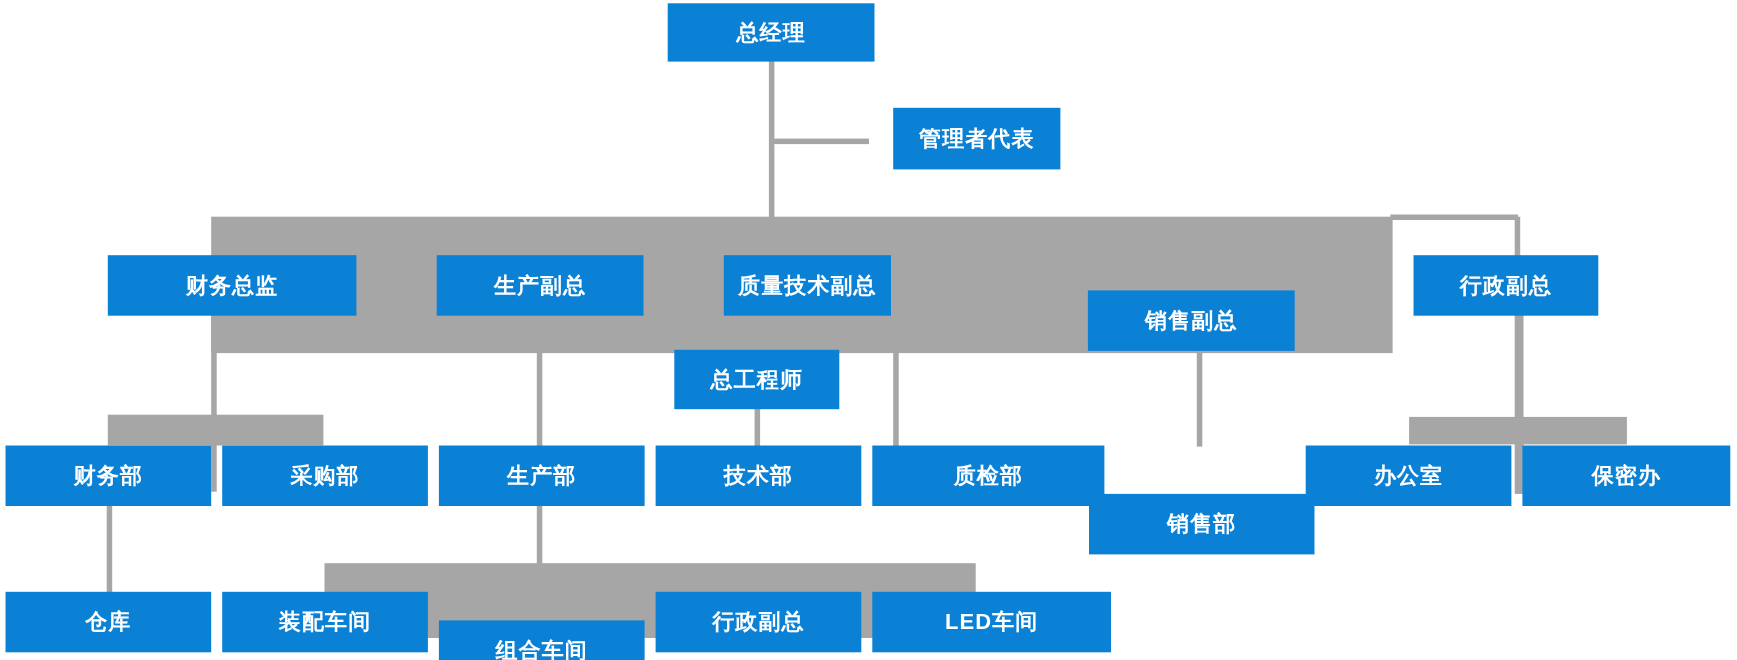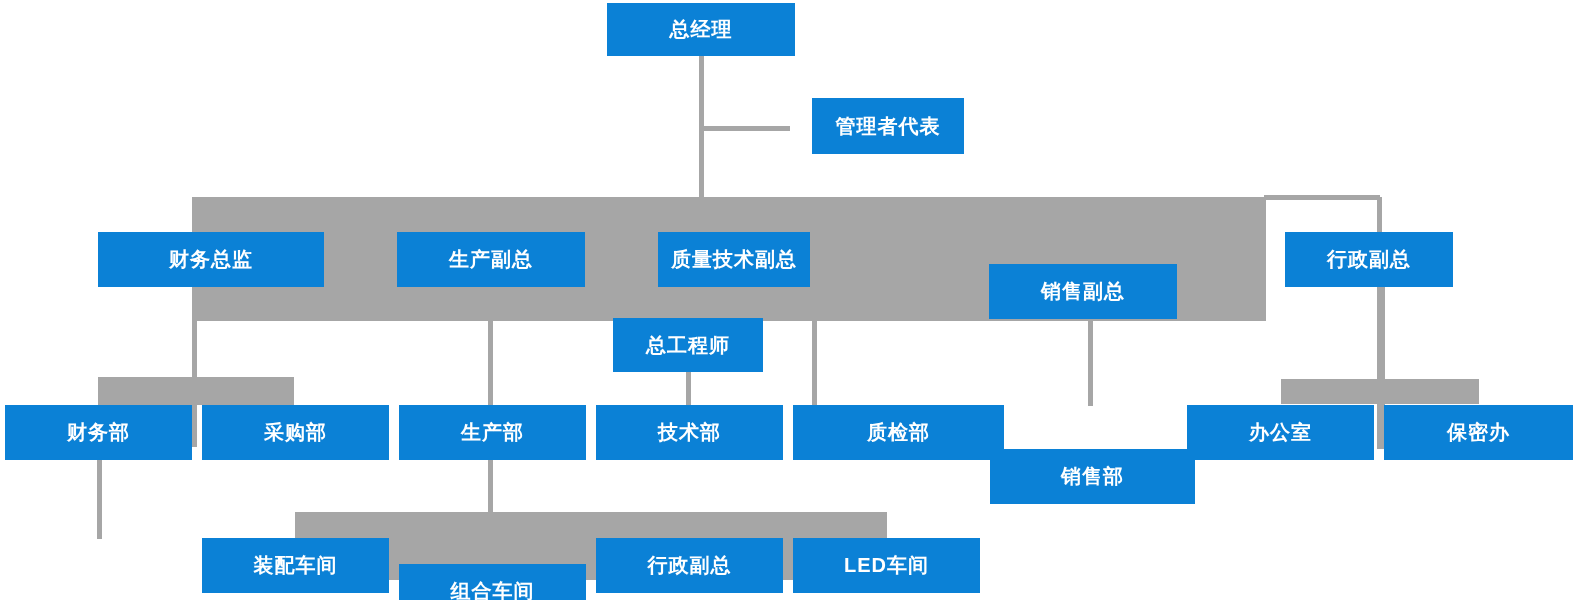--- a/index.html
+++ b/index.html
@@ -72,18 +72,19 @@
 
   <div class="node" style="left:5px; top:405px; width:187px; height:55px;">财务部</div>
   <div class="node" style="left:202px; top:405px; width:187px; height:55px;">采购部</div>
   <div class="node" style="left:399px; top:405px; width:187px; height:55px;">生产部</div>
   <div class="node" style="left:596px; top:405px; width:187px; height:55px;">技术部</div>
   <div class="node" style="left:793px; top:405px; width:211px; height:55px;">质检部</div>
   <div class="node" style="left:990px; top:405px; width:205px; height:55px;margin-top:44px;">销售部</div>
   <div class="node" style="left:1187px; top:405px; width:187px; height:55px;">办公室</div>
   <div class="node" style="left:1384px; top:405px; width:189px; height:55px;">保密办</div>
 
+  <div class="node" style="left:5px; top:538px; width:187px; height:55px;">仓库</div>
   <div class="node" style="left:202px; top:538px; width:187px; height:55px;">装配车间</div>
   <div class="node" style="left:399px; top:564px; width:187px; height:55px;">组合车间</div>
   <div class="node" style="left:596px; top:538px; width:187px; height:55px;">行政副总</div>
-  <div class="node" style="left:793px; top:538px; width:187px; height:55px;">LED车间</div>
+  <div class="node" style="left:793px; top:538px; width:217px; height:55px;">LED车间</div>
 
 </div>
 
 </body></html>

